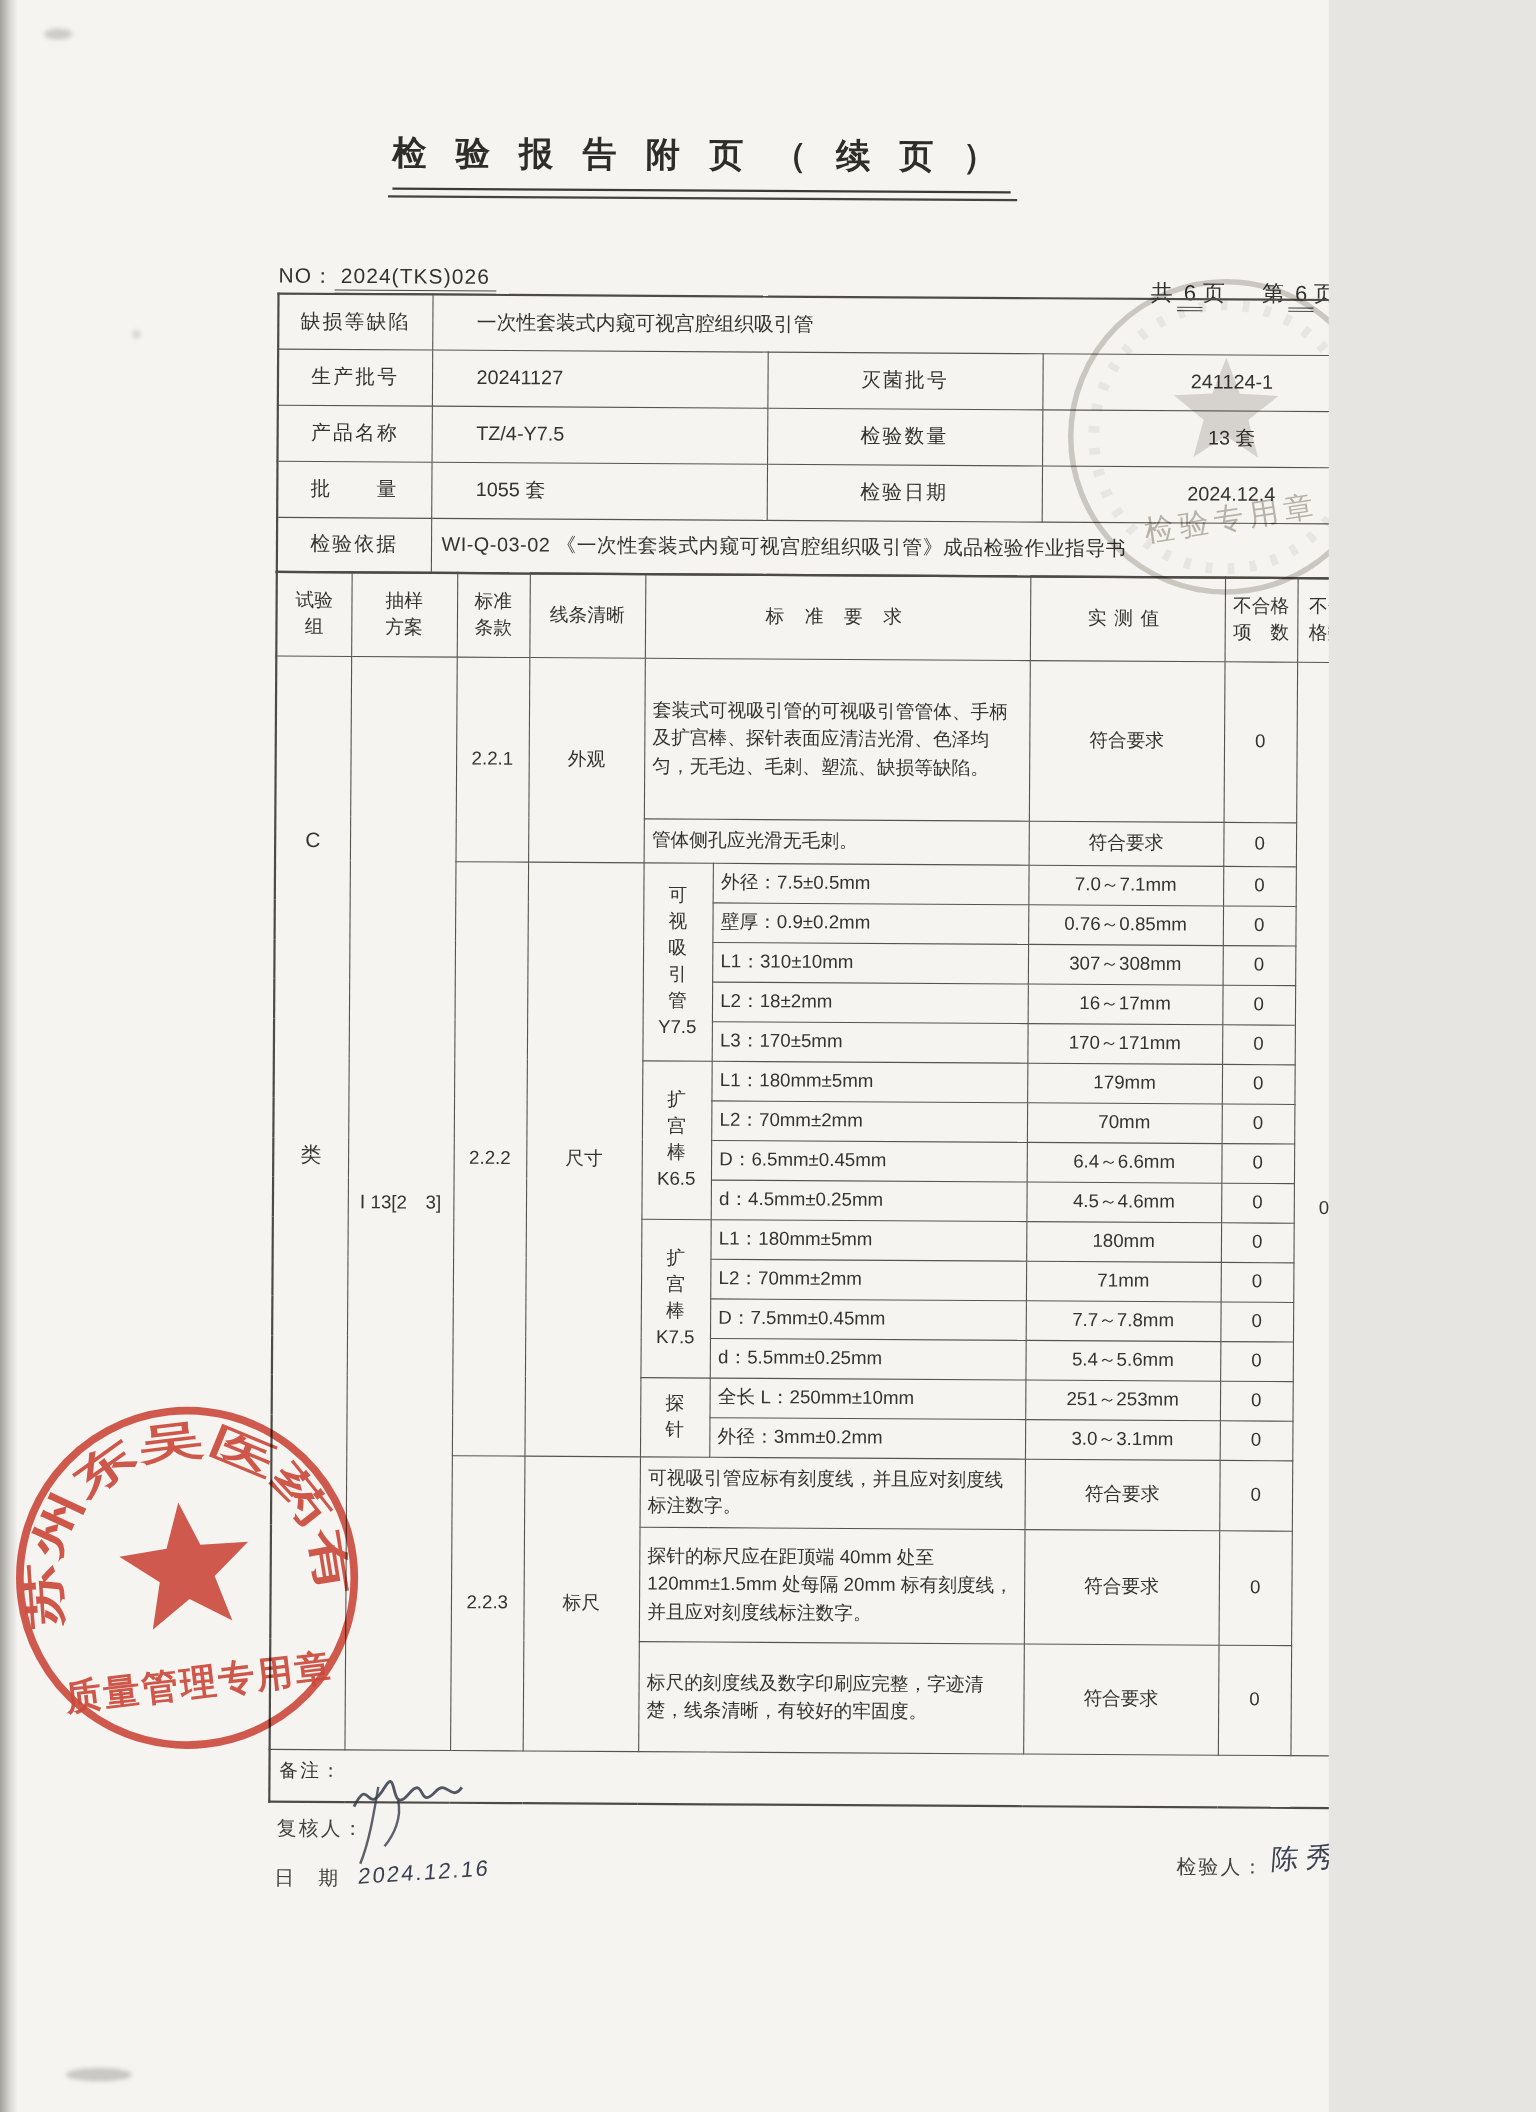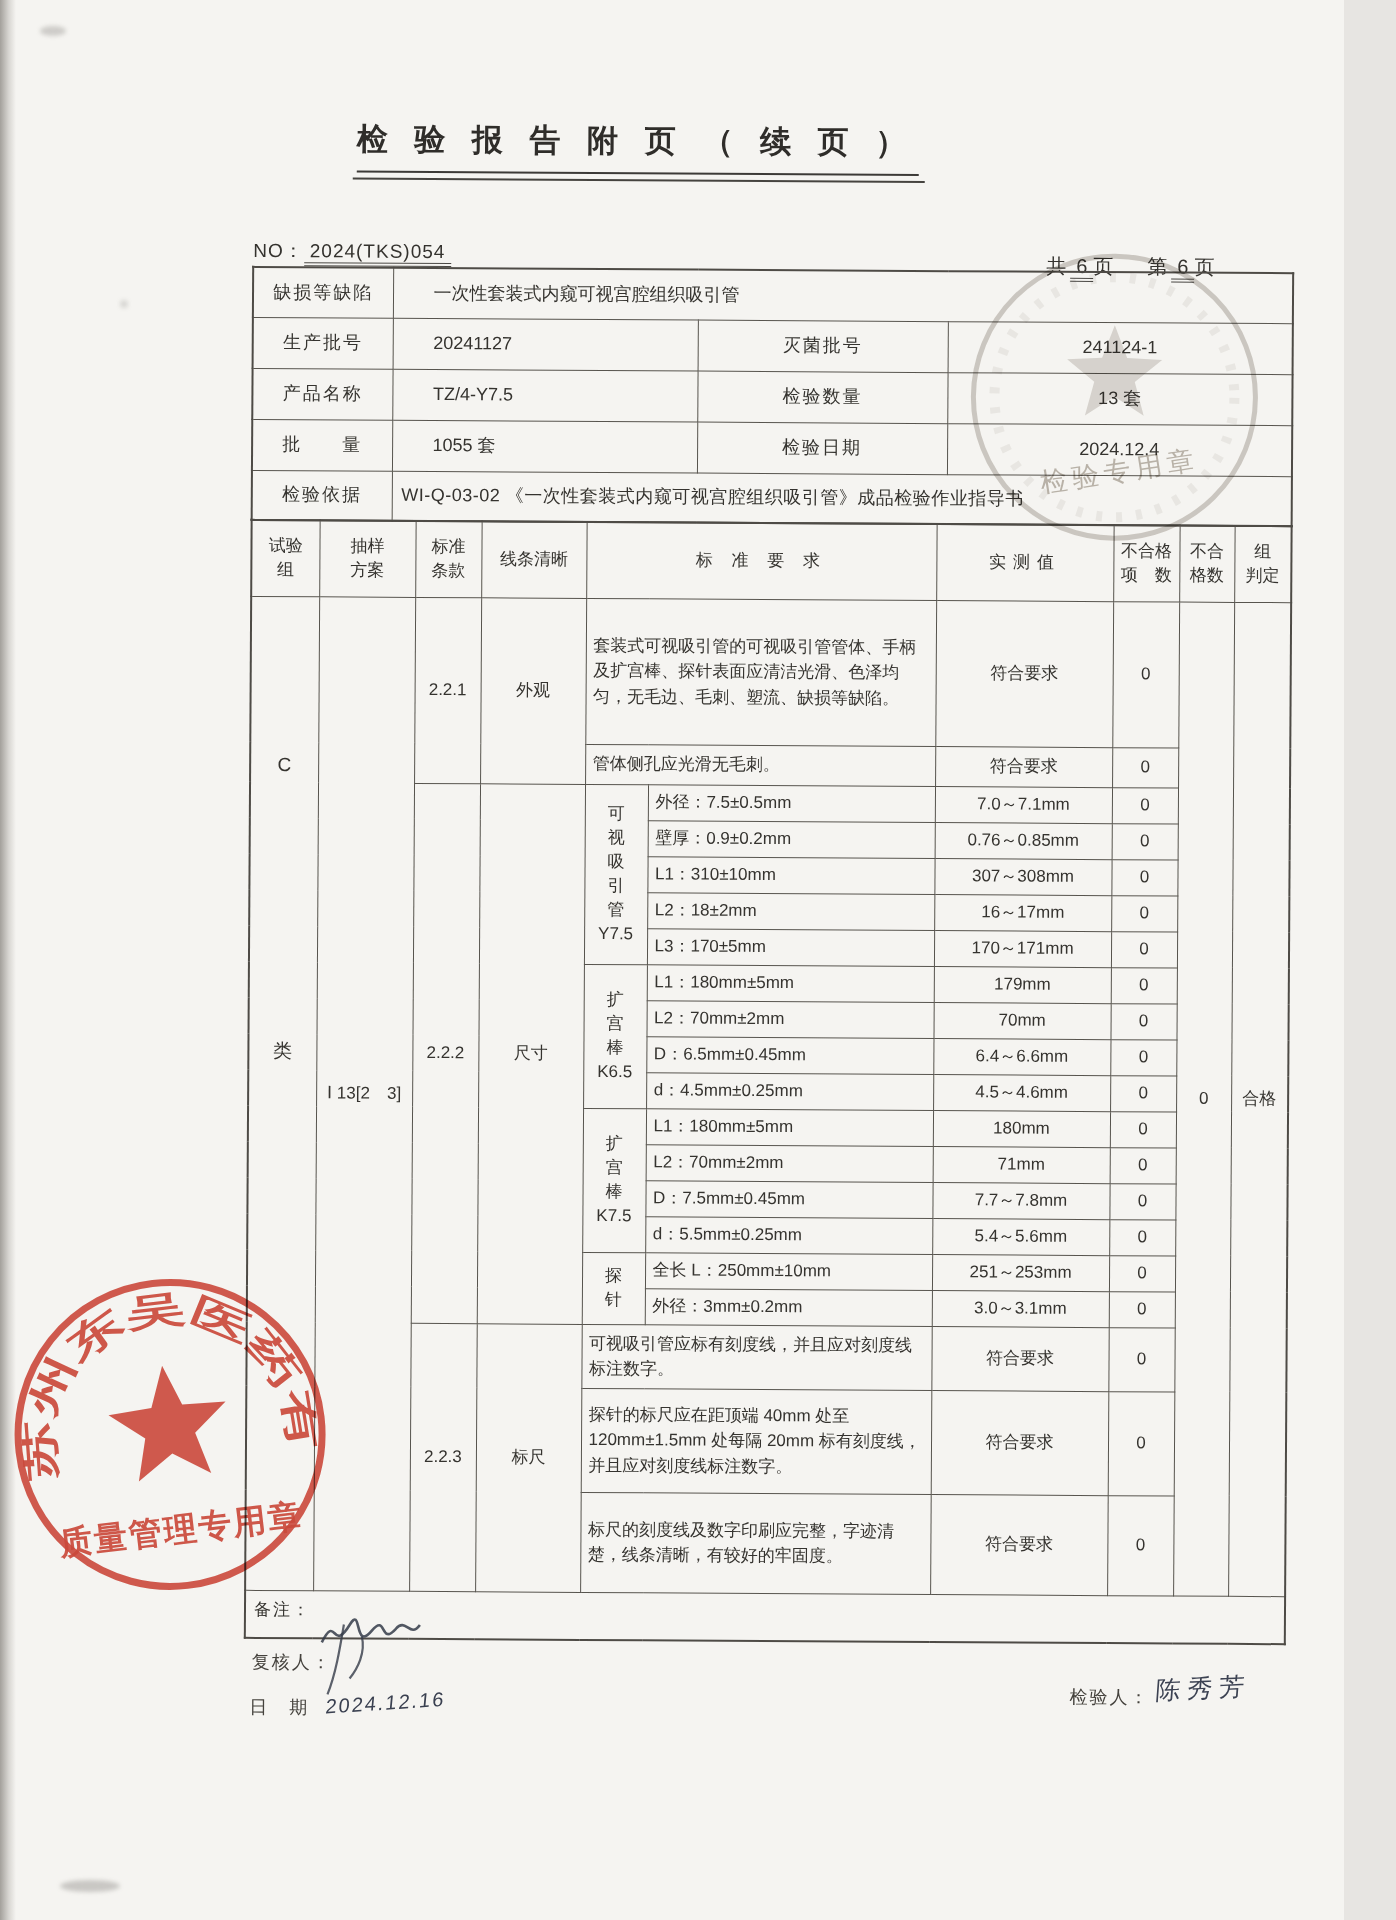--- a/index.html
+++ b/index.html
@@ -1,16 +1,16 @@
 <!DOCTYPE html>
 <html><head>
 <meta charset="utf-8">
 <style>
   html,body{margin:0;padding:0;background:#e7e5e2;}
-  .scan{position:relative;width:1344px;height:1920px;background:#f5f4f1;overflow:hidden;
+  .scan{position:relative;width:1208px;height:1920px;background:#f5f4f1;overflow:hidden;
         font-family:"Liberation Sans","DejaVu Sans",sans-serif;color:#34322e;}
   .edge-left{position:absolute;left:0;top:0;width:16px;height:100%;
         background:linear-gradient(to right,#a3a09b,#d8d6d2 55%,rgba(216,214,210,0));}
   .smudge{position:absolute;border-radius:50%;filter:blur(2px);}
   .sheet{position:absolute;left:0;top:0;width:1396px;height:1920px;
         transform:rotate(0.35deg);transform-origin:600px 300px;}
   
   .title{position:absolute;top:120px;left:352px;width:566px;text-align:center;
         font-size:31px;font-weight:bold;letter-spacing:9px;color:#2f2d2a;}
   .title-line1{position:absolute;top:172px;left:356px;width:562px;height:2px;background:#3c3a37;}
@@ -56,21 +56,21 @@
   <div class="smudge" style="left:120px;top:300px;width:8px;height:8px;background:rgba(90,88,84,.18);"></div>
   <div class="smudge" style="left:60px;top:1880px;width:60px;height:12px;background:rgba(70,68,64,.25);"></div>
 
   <div class="sheet">
 
     <div class="title">检 验 报 告 附 页 （ 续 页 ）</div>
     <div class="title-line1"></div>
     <div class="title-line2"></div>
 
     <div class="docno">
-      <span>NO：</span><span class="u-dbl">2024(TKS)054</span>
+      <span>NO：</span><span class="u-dbl">2024(TKS)026</span>
     </div>
 
     <div class="pagecount">
       <span class="lbl">共</span><span class="u-dbl">6</span><span>页</span><span class="sep"></span><span class="lbl">第</span><span class="u-dbl">6</span><span>页</span>
     </div>
 
     <table class="info">
       <colgroup>
           <col style="width:140px">
           <col style="width:305px">

